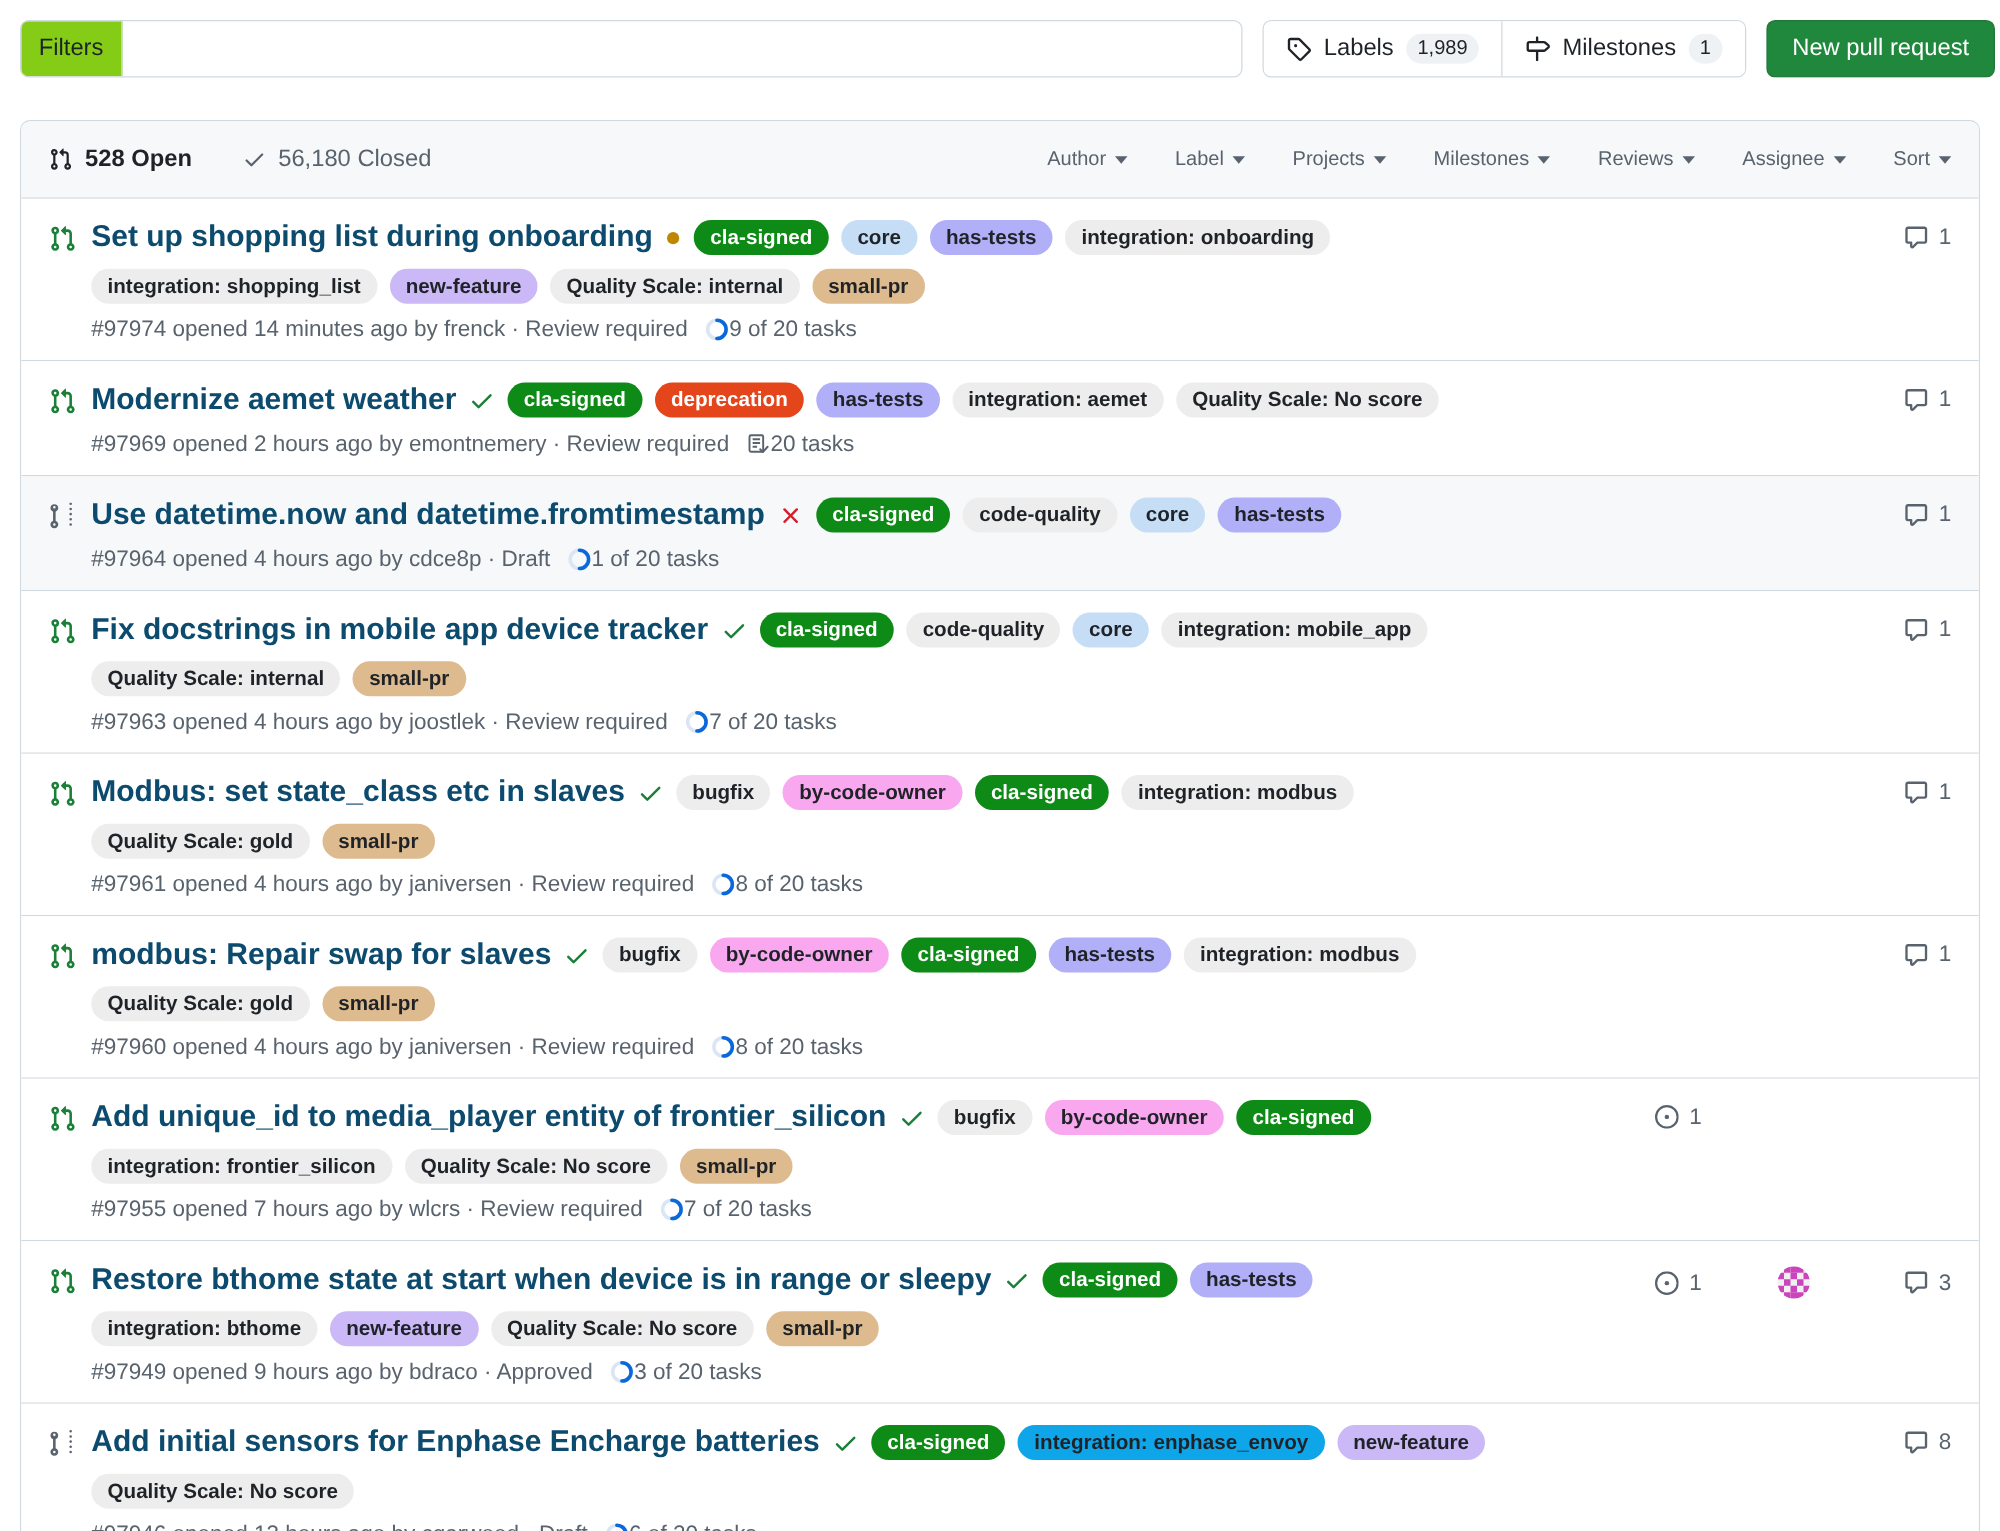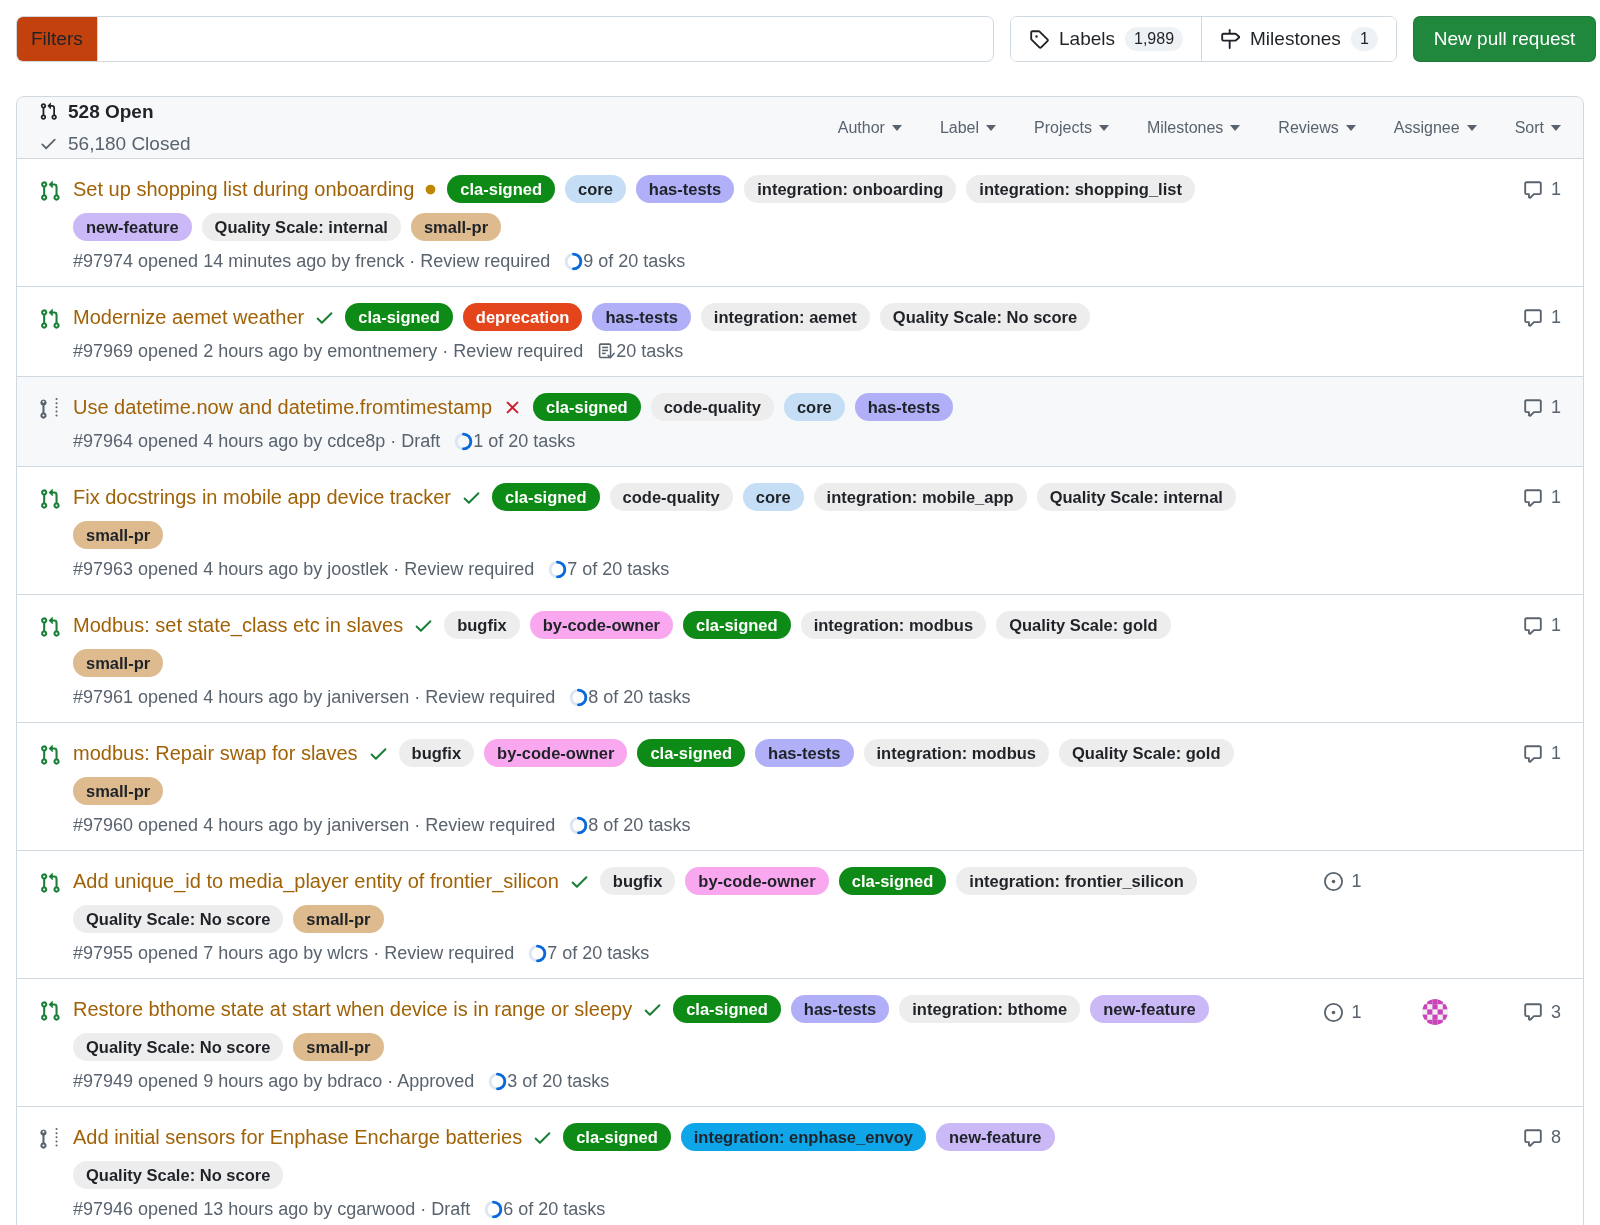--- a/index.html
+++ b/index.html
@@ -30,21 +30,21 @@
     flex: 0 0 978px;
     height: 46px;
     border: 1px solid #d1d9e0;
     border-radius: 7px;
     background: #ffffff;
     overflow: hidden;
   }
   .filters-btn {
     display: flex; align-items: center;
     padding: 0 14px 0 14px;
-    background: #c2410c;
+    background: #84cc16;
     border-right: 1px solid #d1d9e0;
     font-size: 19px;
     color: #1f2328;
     white-space: nowrap;
     cursor: pointer;
   }
   .search-area {
     display: flex; align-items: center; gap: 12px;
     flex: 1; padding: 0 14px;
   }
@@ -93,21 +93,21 @@
     background: #ffffff;
   }
   .list-header {
     display: flex; align-items: center;
     justify-content: space-between;
     background: #f6f8fa;
     border-bottom: 1px solid #d1d9e0;
     padding: 0 22px;
     height: 62px;
   }
-  .states { display: flex; align-items: flex-start; gap: 10px; flex-direction: column; }
+  .states { display: flex; align-items: flex-end; gap: 40px; }
   .state {
     display: flex; align-items: center; gap: 10px;
     font-size: 19px; cursor: pointer;
   }
   .state.open { color: #1f2328; font-weight: 600; }
   .state.closed { color: #59636e; }
   .filters-right { display: flex; align-items: center; gap: 38px; }
   .fdrop {
     display: flex; align-items: center; gap: 7px;
     font-size: 16px; color: #59636e; cursor: pointer;
@@ -138,21 +138,21 @@
     padding-top: 5px;
   }
   .row-main { flex: 1 1 auto; min-width: 0; padding-right: 20px; }
 
   .title-line {
     display: flex; flex-wrap: wrap; align-items: center;
     gap: 10px 10px;
     line-height: 1.25;
   }
   .pr-title {
-    font-size: 20px; font-weight: 400; color: #a16207;
+    font-size: 24px; font-weight: 700; color: #0c4a6e;
     cursor: pointer;
   }
   .lbl {
     display: inline-flex; align-items: center;
     height: 28px; padding: 0 13px;
     border-radius: 999px;
     font-size: 16.5px; font-weight: 600;
     white-space: nowrap;
   }
   .meta {

